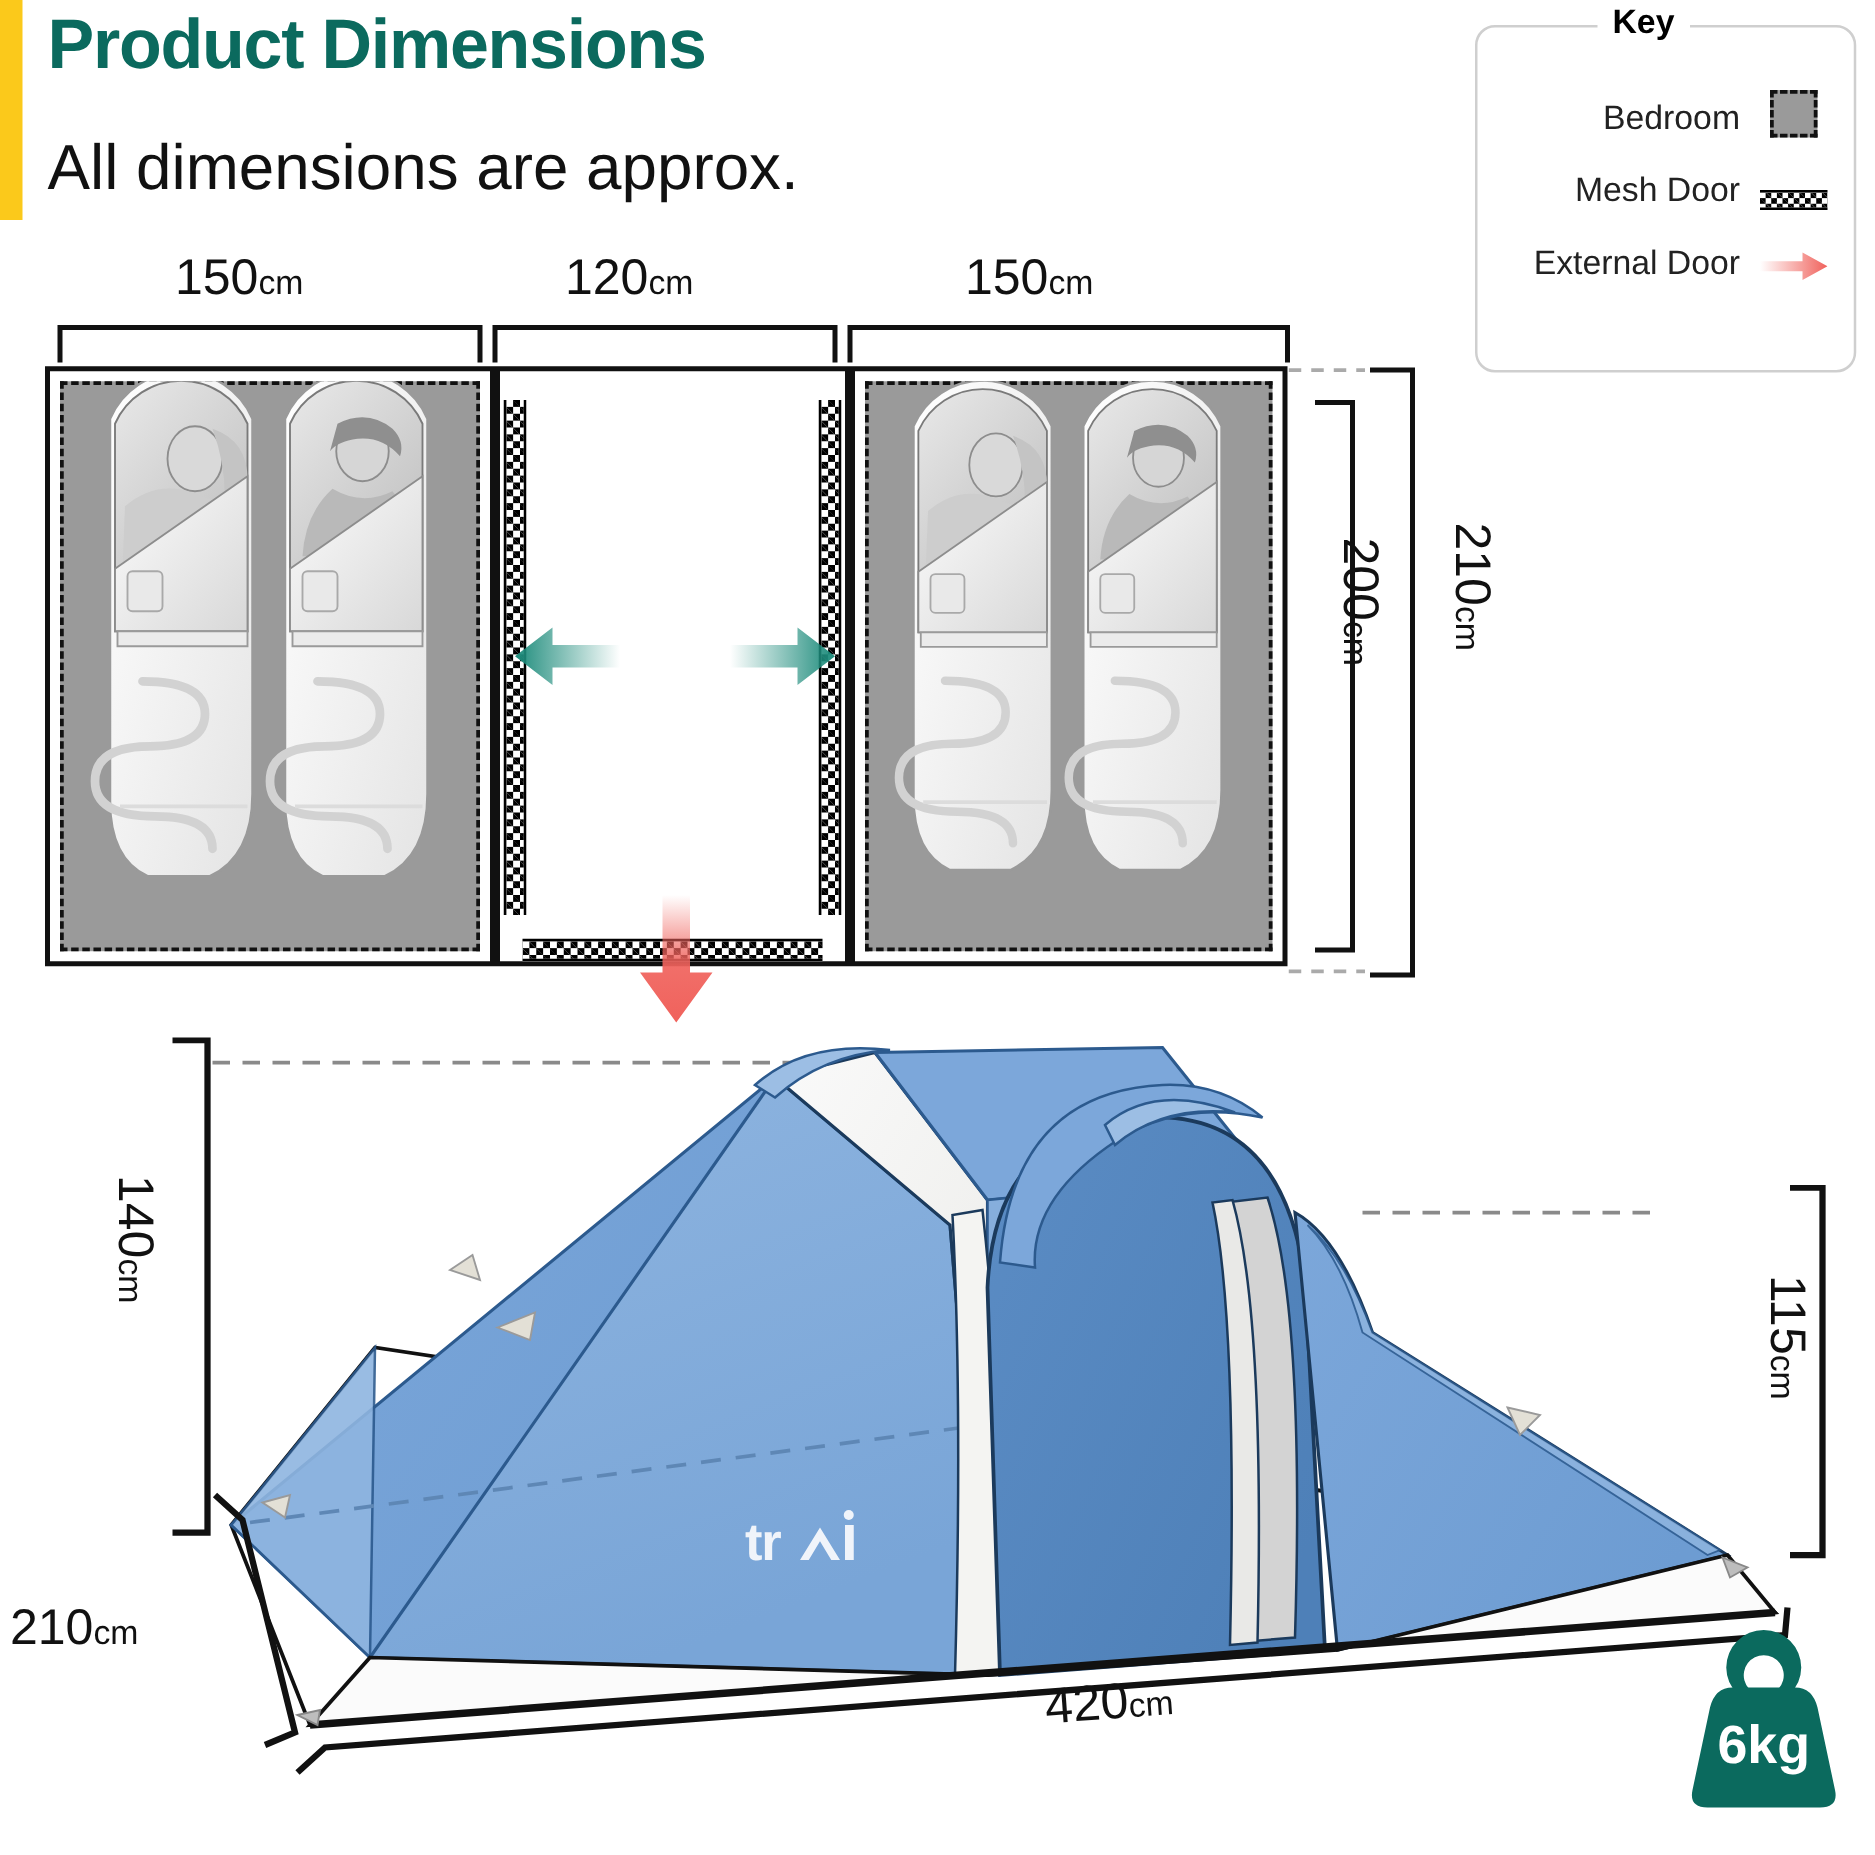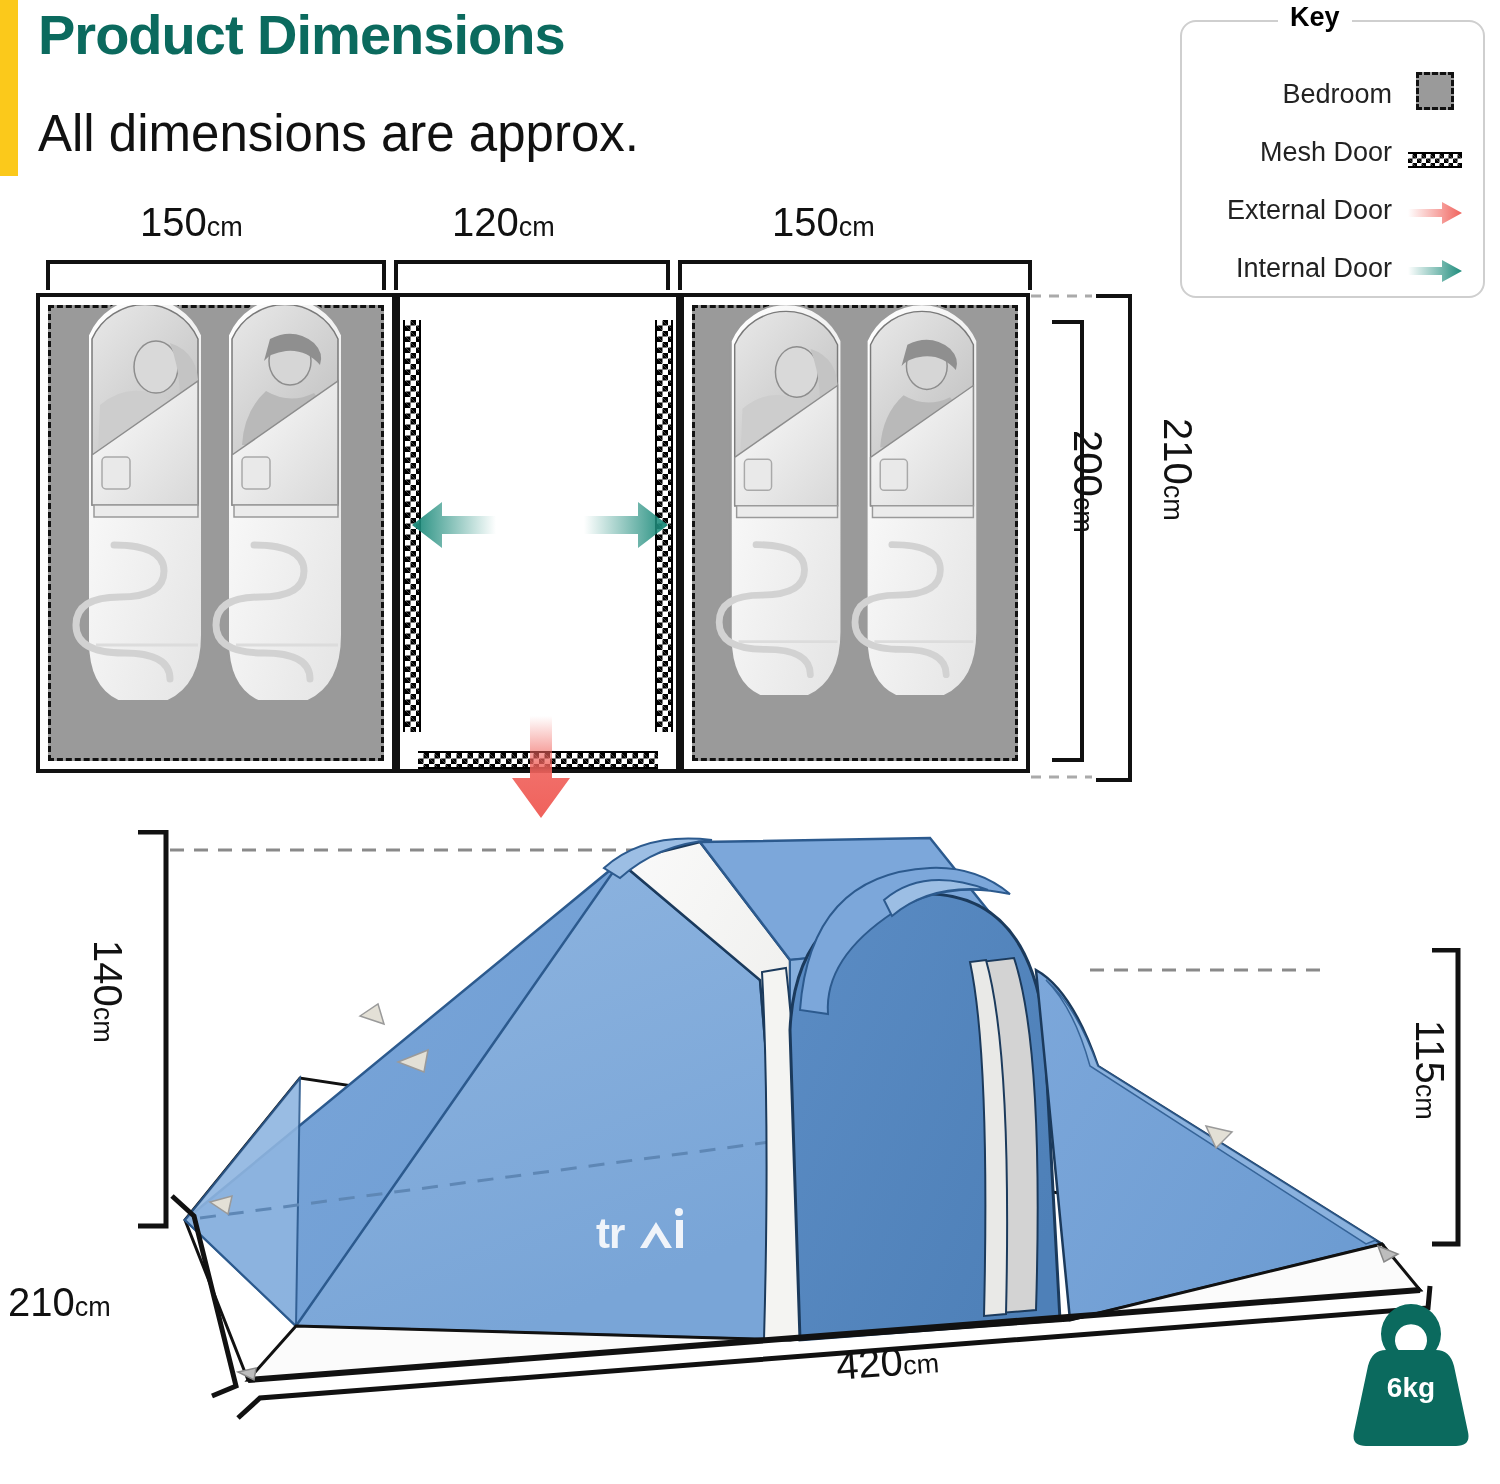--- a/index.html
+++ b/index.html
@@ -131,21 +131,21 @@
     position: absolute; font-size: 40px; color: #111; white-space: nowrap;
   }
   .tent-dim-label .unit { font-size: 27px; }
 
   .rot90 { transform: rotate(90deg); transform-origin: left top; }
 
   
   .weight-badge { position: absolute; left: 1352px; top: 1300px; width: 118px; height: 150px; }
   .weight-text {
     position: absolute; left: 0; top: 72px; width: 118px;
-    text-align: center; font-size: 28px; font-weight: bold; color: #ffffff;
+    text-align: center; font-size: 43px; font-weight: bold; color: #ffffff;
   }
 </style>
 </head>
 <body>
 
 <div id="root">
 
   <div class="yellow-bar"></div>
   <div class="title">Product Dimensions</div>
   <div class="subtitle">All dimensions are approx.</div>
@@ -176,34 +176,20 @@
             <linearGradient id="gRedKey" x1="0" y1="0" x2="1" y2="0">
               <stop offset="0" stop-color="#F0625C" stop-opacity="0"></stop>
               <stop offset="1" stop-color="#F0625C" stop-opacity="1"></stop>
             </linearGradient>
           </defs>
           <path d="M0,9 L34,9 L34,2 L54,13 L34,24 L34,17 L0,17 Z" fill="url(#gRedKey)"></path>
         </svg>
       </span>
     </div>
 
-    <div class="key-row">
-      <span class="key-label">Internal Door</span>
-      <span class="key-swatch">
-        <svg class="sw-arrow" viewBox="0 0 54 26">
-          <defs>
-            <linearGradient id="gTealKey" x1="0" y1="0" x2="1" y2="0">
-              <stop offset="0" stop-color="#1E8C7C" stop-opacity="0"></stop>
-              <stop offset="1" stop-color="#1E8C7C" stop-opacity="1"></stop>
-            </linearGradient>
-          </defs>
-          <path d="M0,9 L34,9 L34,2 L54,13 L34,24 L34,17 L0,17 Z" fill="url(#gTealKey)"></path>
-        </svg>
-      </span>
-    </div>
   </div>
 
   <div class="fp">
 
     <svg style="position:absolute;left:0;top:0;width:1500px;height:300px;">
 
       <path d="M48,290 L48,262 L384,262 L384,290" fill="none" stroke="#111" stroke-width="4"></path>
 
       <path d="M396,290 L396,262 L668,262 L668,290" fill="none" stroke="#111" stroke-width="4"></path>
 

